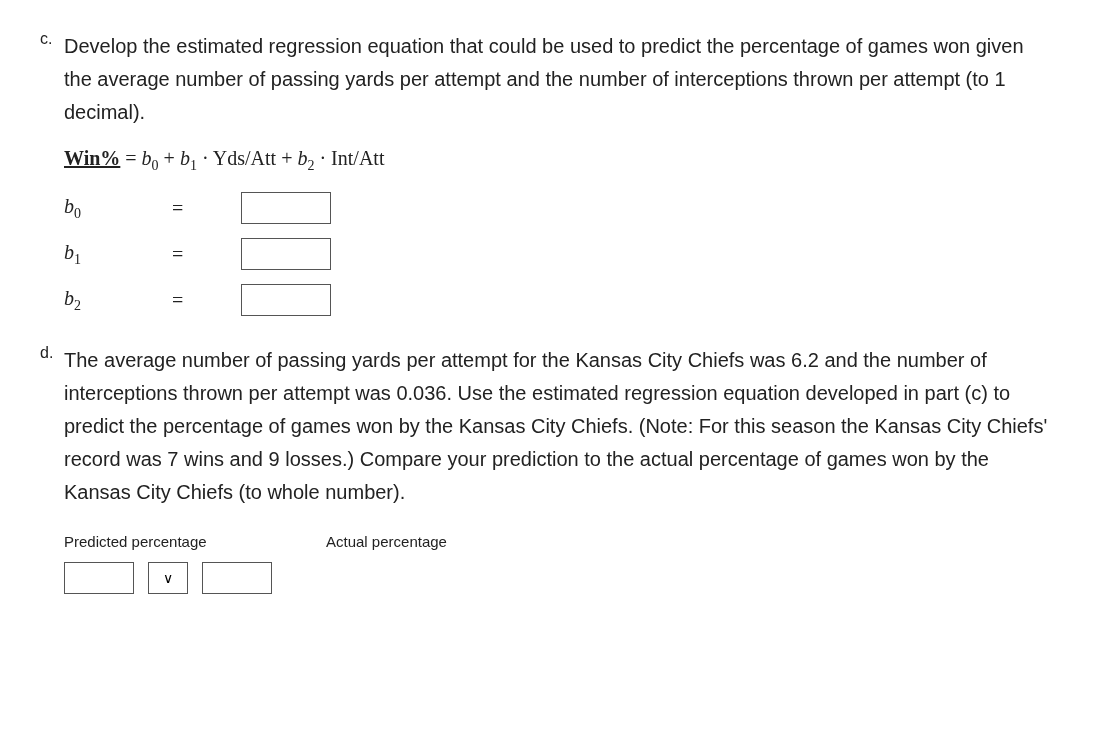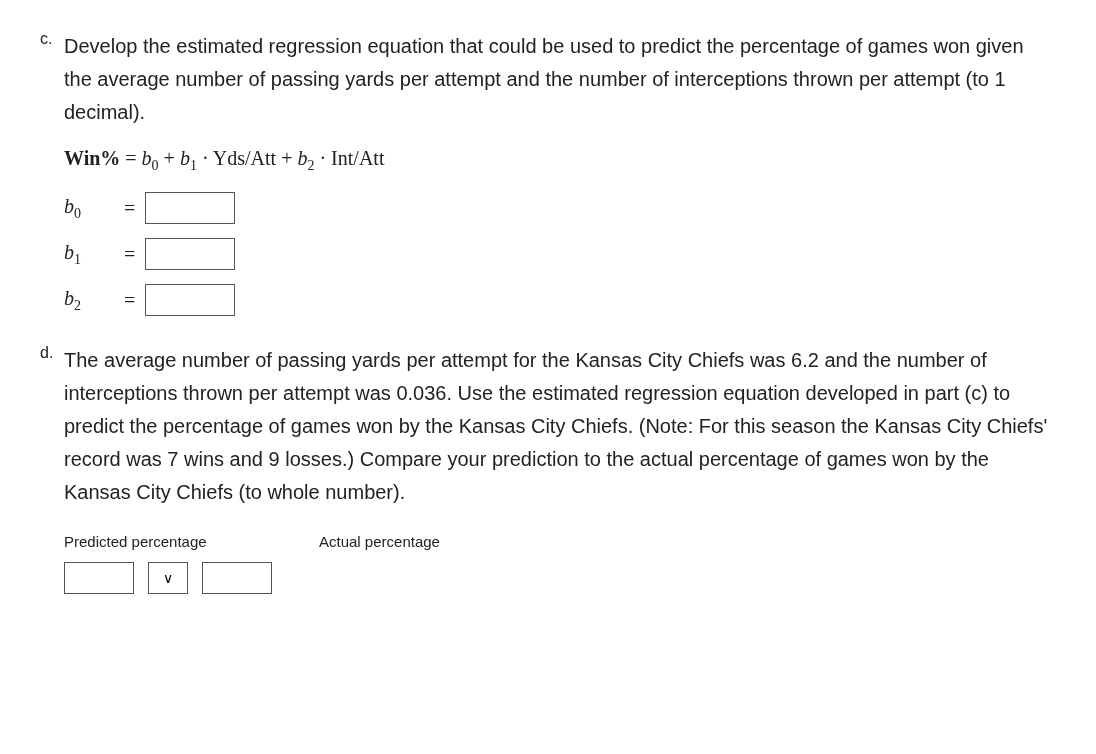--- a/index.html
+++ b/index.html
@@ -44,20 +44,21 @@
       font-size: 20px;
       font-family: Georgia, 'Times New Roman', serif;
     }
 
     .input-row {
       display: flex;
       align-items: center;
       margin: 14px 0 14px 24px;
       font-size: 20px;
       font-family: Georgia, 'Times New Roman', serif;
+      gap: 48px;
     }
 
     .input-row .var-label {
       min-width: 50px;
     }
 
     .input-row .equals {
       margin: 0 10px;
     }
 
@@ -77,21 +78,21 @@
     }
 
     .predicted-actual-area {
       margin-top: 24px;
       margin-left: 24px;
     }
 
     .labels-row {
       display: flex;
       align-items: flex-end;
-      gap: 0;
+      gap: 7px;
       margin-bottom: 12px;
     }
 
     .pred-label {
       font-size: 15px;
       font-weight: normal;
       min-width: 175px;
     }
 
     .act-label {
@@ -136,21 +137,21 @@
 <body>
 
 <div class="section">
   <div class="section-c-text">
     <span class="section-letter">c.</span>
     <span class="text-block">Develop the estimated regression equation that could be used to predict the percentage of games won given the average number of passing yards per attempt and the number of interceptions thrown per attempt (to 1 decimal).</span>
   </div>
 
   <div class="equation-line">
     <span>
-      <span style="font-weight:bold;">Win%</span>
+      <span style="font-weight:bold;text-decoration:underline;">Win%</span>
       <span> = </span>
       <span><i>b</i><sub>0</sub></span>
       <span> + </span>
       <span><i>b</i><sub>1</sub></span>
       <span> · </span>
       <span>Yds/Att</span>
       <span> + </span>
       <span><i>b</i><sub>2</sub></span>
       <span> · </span>
       <span>Int/Att</span>

